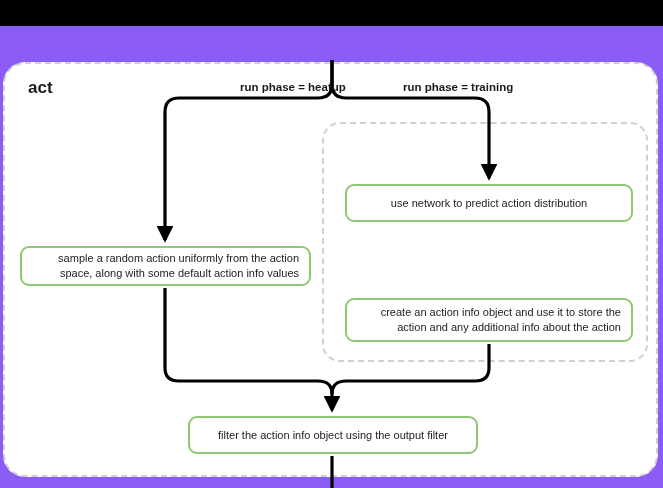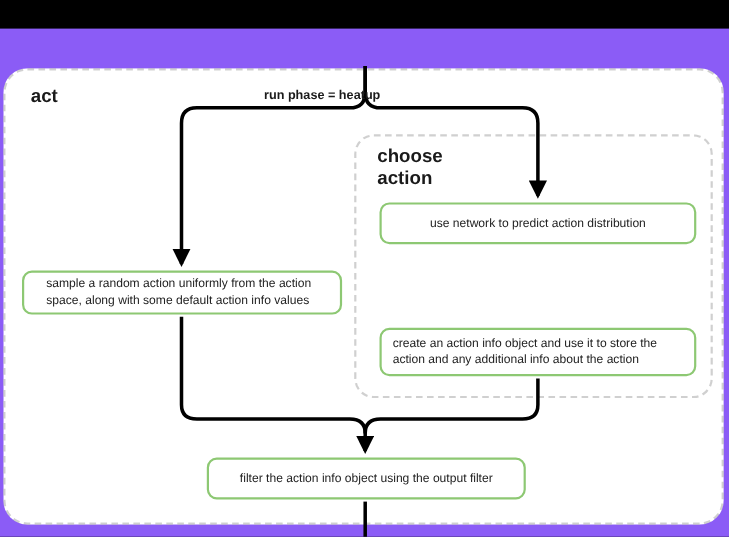--- a/index.html
+++ b/index.html
@@ -72,21 +72,21 @@
   
   .node {
     position: absolute;
     box-sizing: border-box;
     background: #ffffff;
     border: 2px solid #8dc873;
     border-radius: 9px;
     display: flex;
     align-items: center;
     justify-content: center;
-    text-align: left;
+    text-align: right;
     color: #222222;
     font-size: 11px;
     line-height: 1.35;
     padding: 3px 10px;
   }
 
   .node-sample      { left: 20px;  top: 220px; width: 291px; height: 40px; padding-left: 20px; }
   .node-predict     { left: 345px; top: 158px; width: 288px; height: 38px; }
   .node-explore     { left: 345px; top: 216px; width: 288px; height: 44px; }
   .node-create-info { left: 345px; top: 272px; width: 288px; height: 44px; }
@@ -139,25 +139,24 @@
       <path d="M 165 262 L 165 342 Q 165 355 179 355 L 318 355 Q 332 355 332 368 L 332 384" marker-end="url(#arrow)"></path>
 
       <path d="M 489 318 L 489 342 Q 489 355 475 355 L 346 355 Q 332 355 332 368"></path>
 
       <path d="M 332 430 L 332 488"></path>
     </g>
   </svg>
 
   <div class="scope-title act">act</div>
 
-  <div class="scope-title choose">choose
-action</div>
 
   <div class="edge-label label-heatup">run phase = heatup</div>
 
+  <div class="edge-label label-training">run phase = training</div>
 
   <div class="node node-sample">sample a random action uniformly from the action space, along with some default action info values</div>
 
   <div class="node node-predict">use network to predict action distribution</div>
 
 
   <div class="node node-filter">filter the action info object using the output filter</div>
 
   <div class="node node-create-info">create an action info object and use it to store the action and any additional info about the action</div>
 

